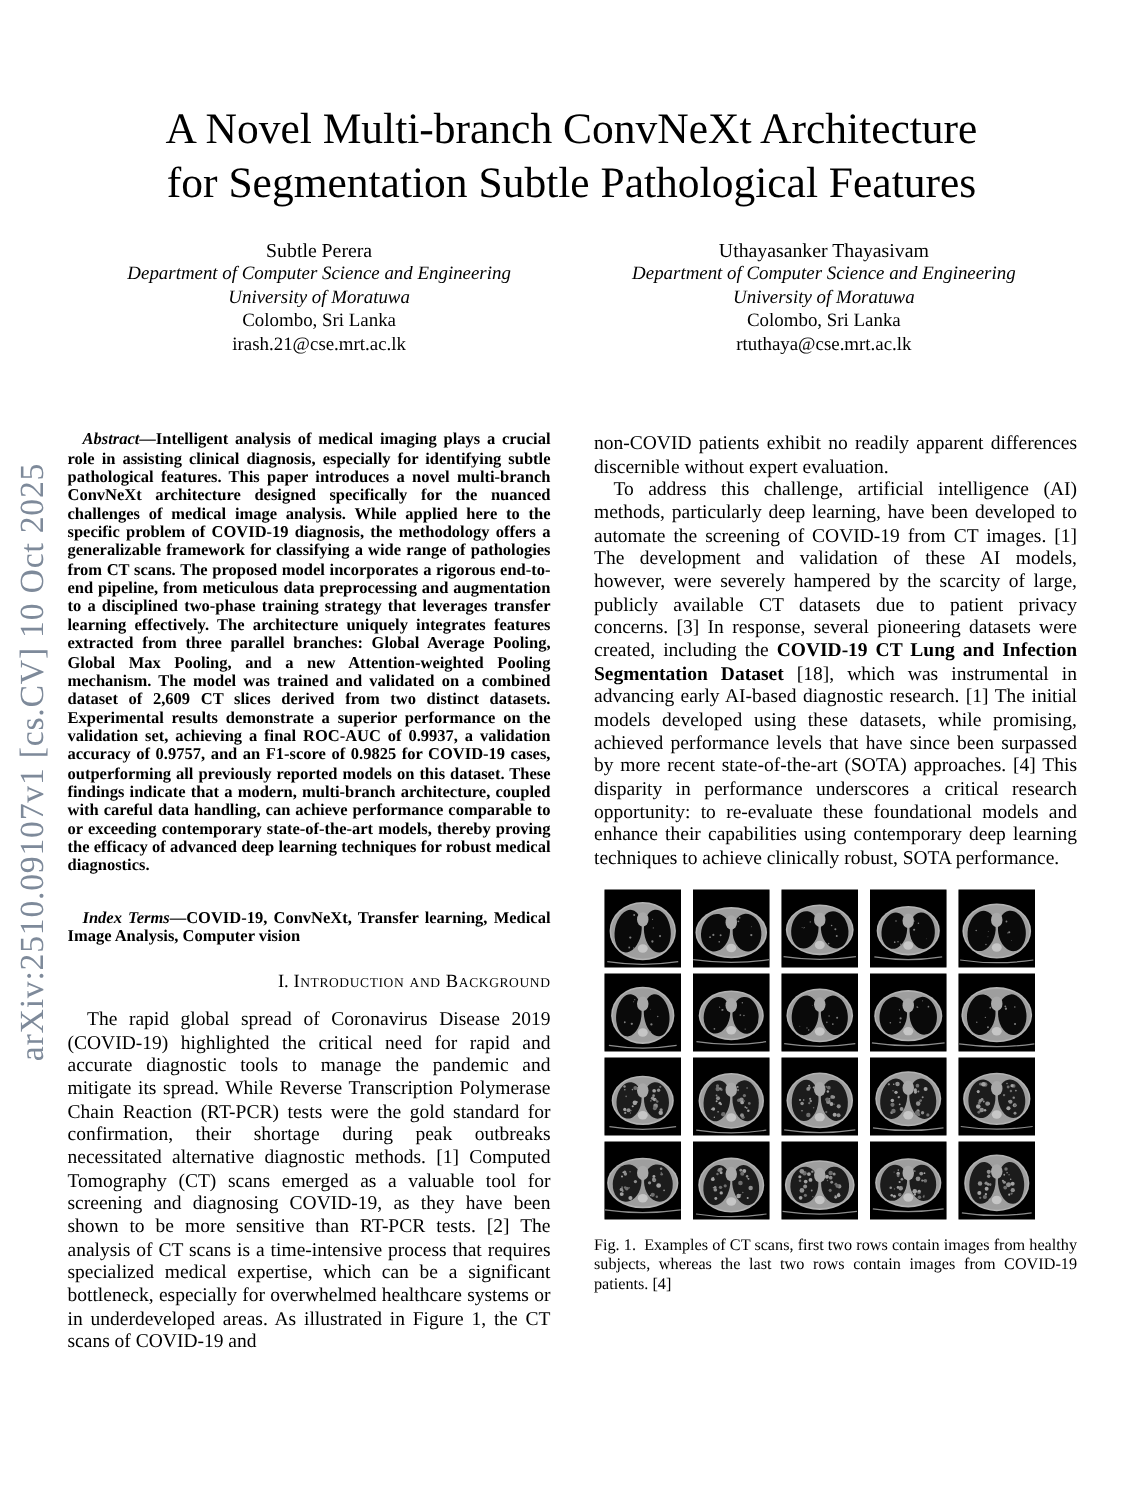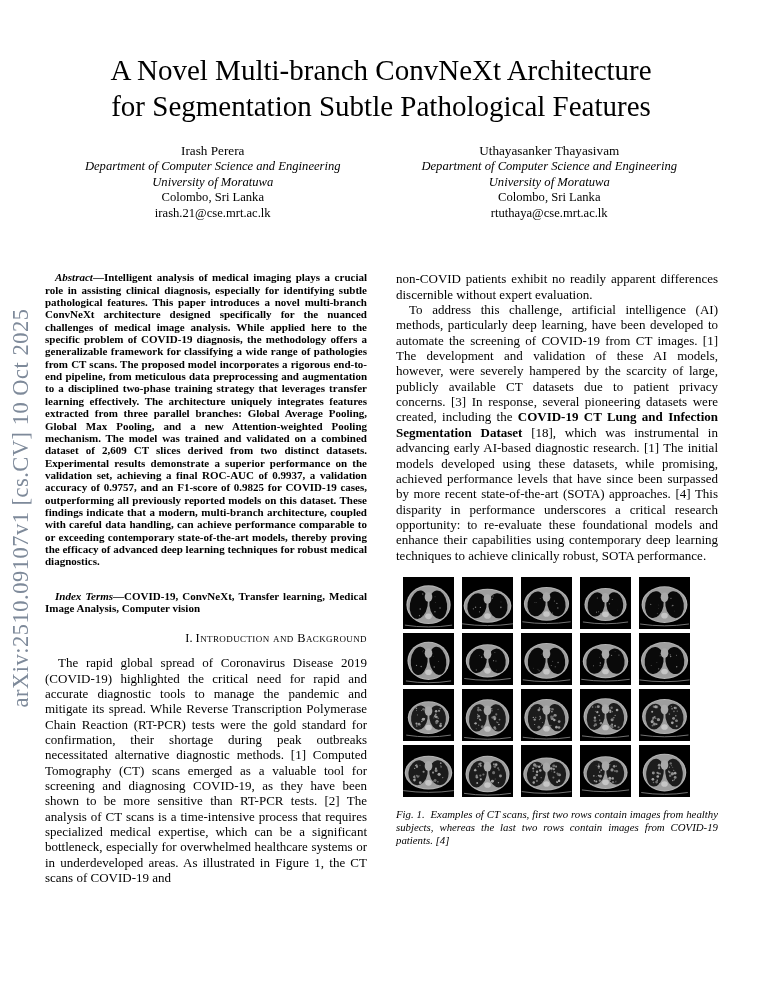--- a/index.html
+++ b/index.html
@@ -16,21 +16,21 @@
     display:flex;align-items:center;justify-content:center;
   }
   .watermark span{
     transform:rotate(-90deg);white-space:nowrap;
     font-size:22.5px;color:#7e8a9a;letter-spacing:0.5px;
   }
 
   
   .head-wrap{padding-top:52px;}
   h1.title{
-    margin:0;text-align:center;font-weight:normal;
+    margin:16px;text-align:center;font-weight:normal;
     font-size:29px;line-height:36px;
   }
   .authors{
     display:flex;width:673px;margin:18px auto 0 auto;
   }
   .author{width:50%;text-align:center;font-size:12.6px;line-height:15.6px;}
   .author .a-name{font-size:13.2px;line-height:17px;}
   .author .a-it{font-style:italic;}
 
   
@@ -51,21 +51,21 @@
     font-size:12.4px;
   }
   .sc{font-variant:small-caps;letter-spacing:0.4px;}
 
   .body-text{
     margin:0;font-size:13px;line-height:15.35px;text-align:justify;
   }
   .indent{text-indent:13px;}
 
   
-  figure{margin:14px 0 16px 0;padding:0;font-style:italic;}
+  figure{margin:14px 0 16px 0;padding:0;}
   .ct-grid{
     display:grid;grid-template-columns:repeat(5,51px);
     grid-auto-rows:52px;column-gap:8px;row-gap:4px;
     width:287px;margin-left:7px;
   }
   .ct-cell{width:51px;height:52px;background:#000;overflow:hidden;}
   .ct-cell svg{display:block;}
   .caption{
     margin:11px 0 0 0;font-size:10.8px;line-height:13.2px;text-align:justify;
   }
@@ -80,21 +80,21 @@
   </div>
 
   <div class="head-wrap">
     <h1 class="title">
       <span>A Novel Multi-branch ConvNeXt Architecture</span><br>
       <span>for Segmentation Subtle Pathological Features</span><br>
     </h1>
 
     <div class="authors">
       <div class="author">
-        <div class="a-name">Irash Perera</div>
+        <div class="a-name">Subtle Perera</div>
         <div class="a-it">Department of Computer Science and Engineering</div>
         <div class="a-it">University of Moratuwa</div>
         <div>Colombo, Sri Lanka</div>
         <div>irash.21@cse.mrt.ac.lk</div>
       </div>
       <div class="author">
         <div class="a-name">Uthayasanker Thayasivam</div>
         <div class="a-it">Department of Computer Science and Engineering</div>
         <div class="a-it">University of Moratuwa</div>
         <div>Colombo, Sri Lanka</div>

